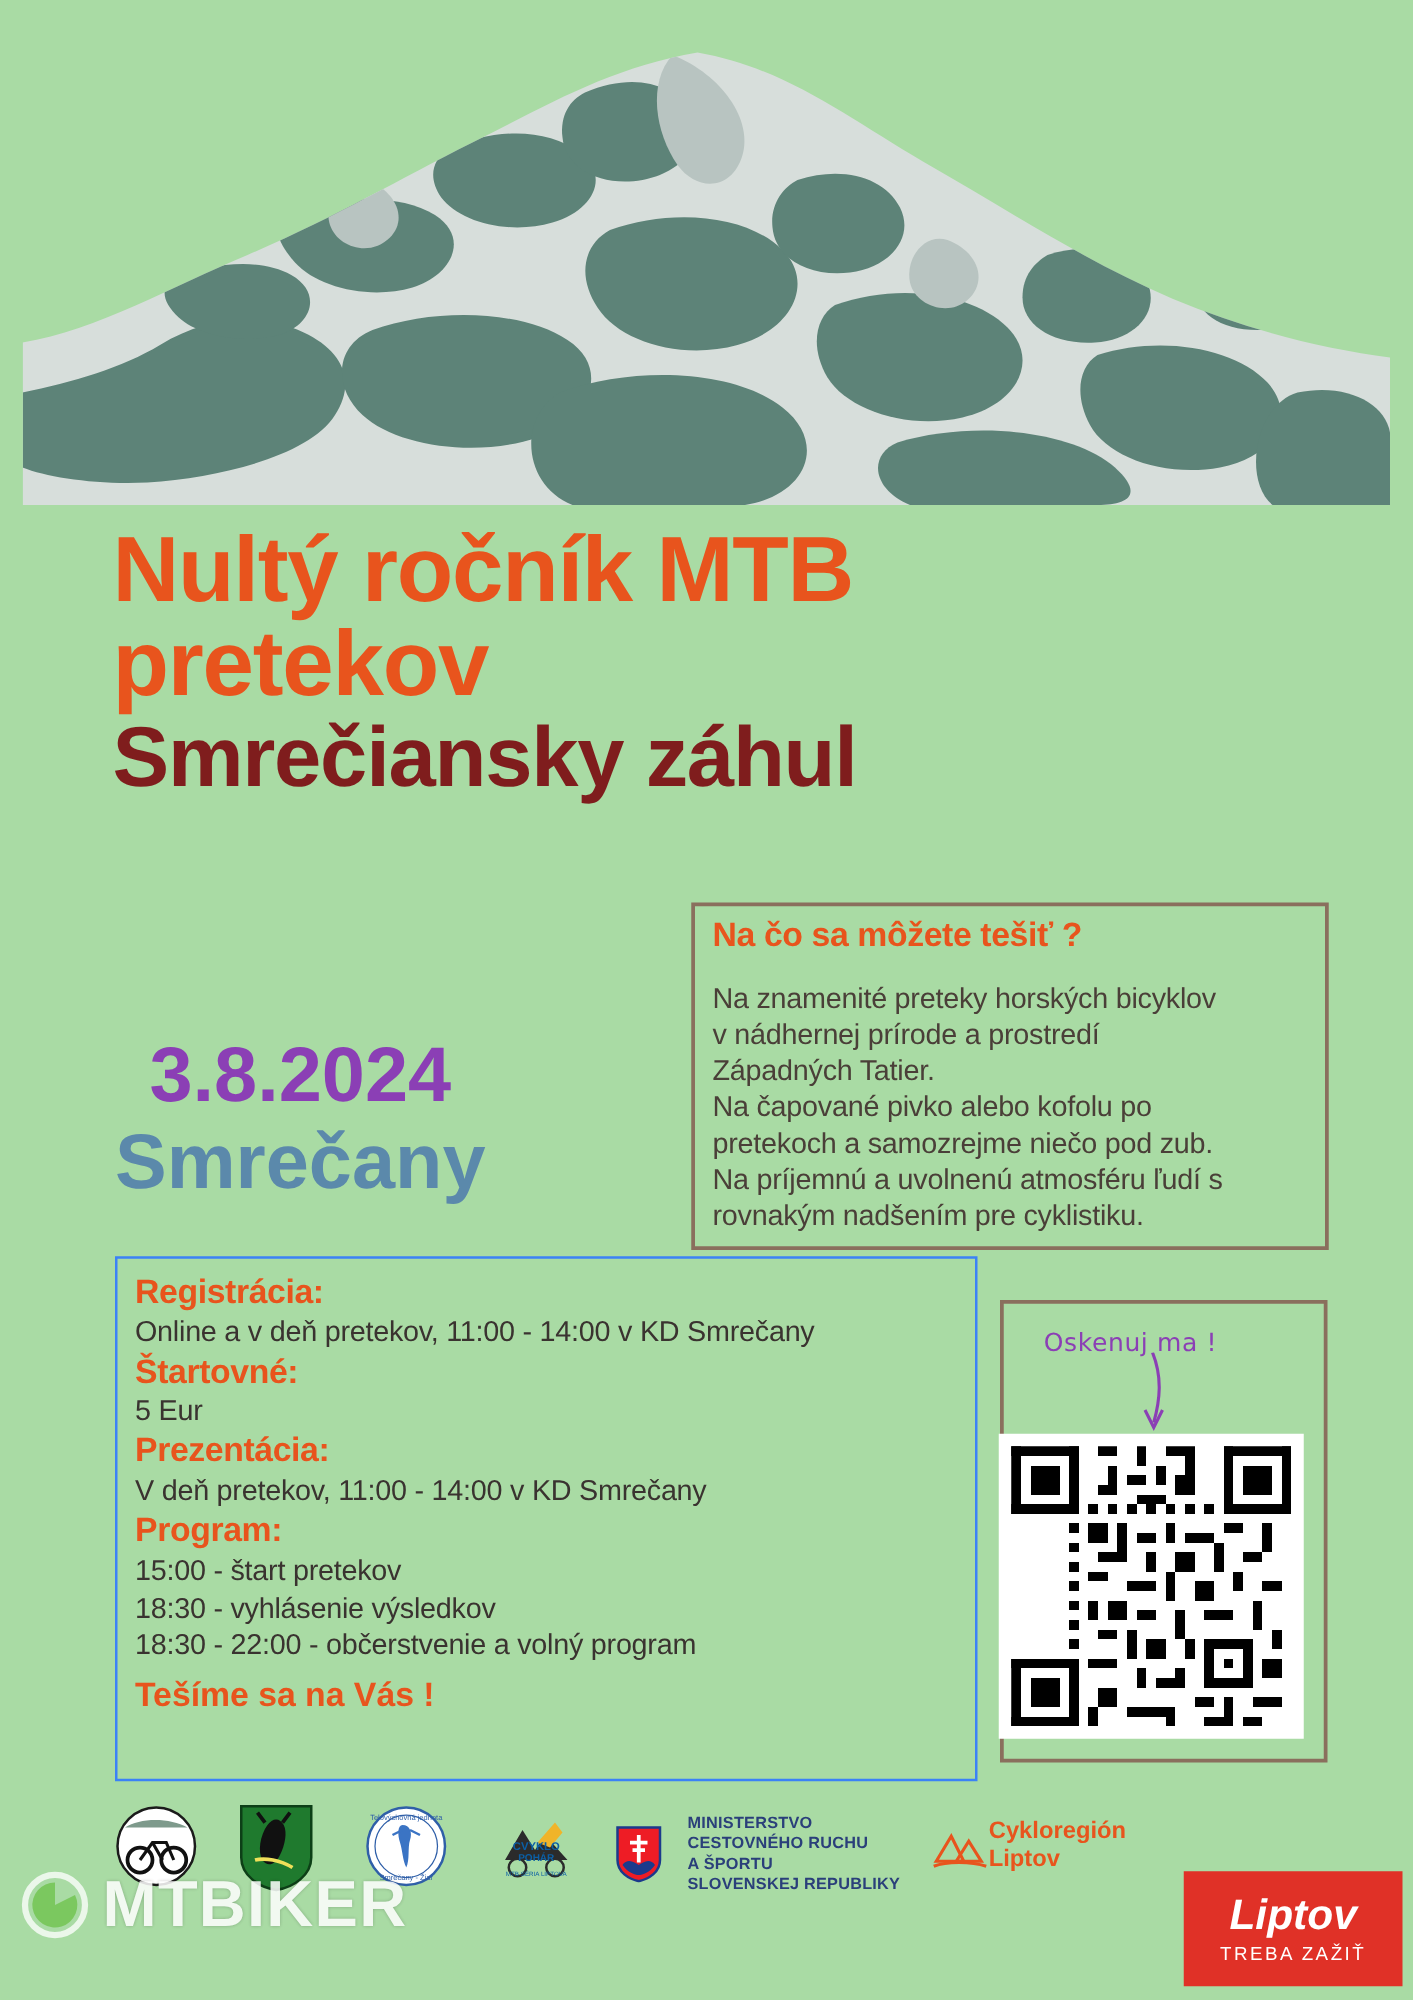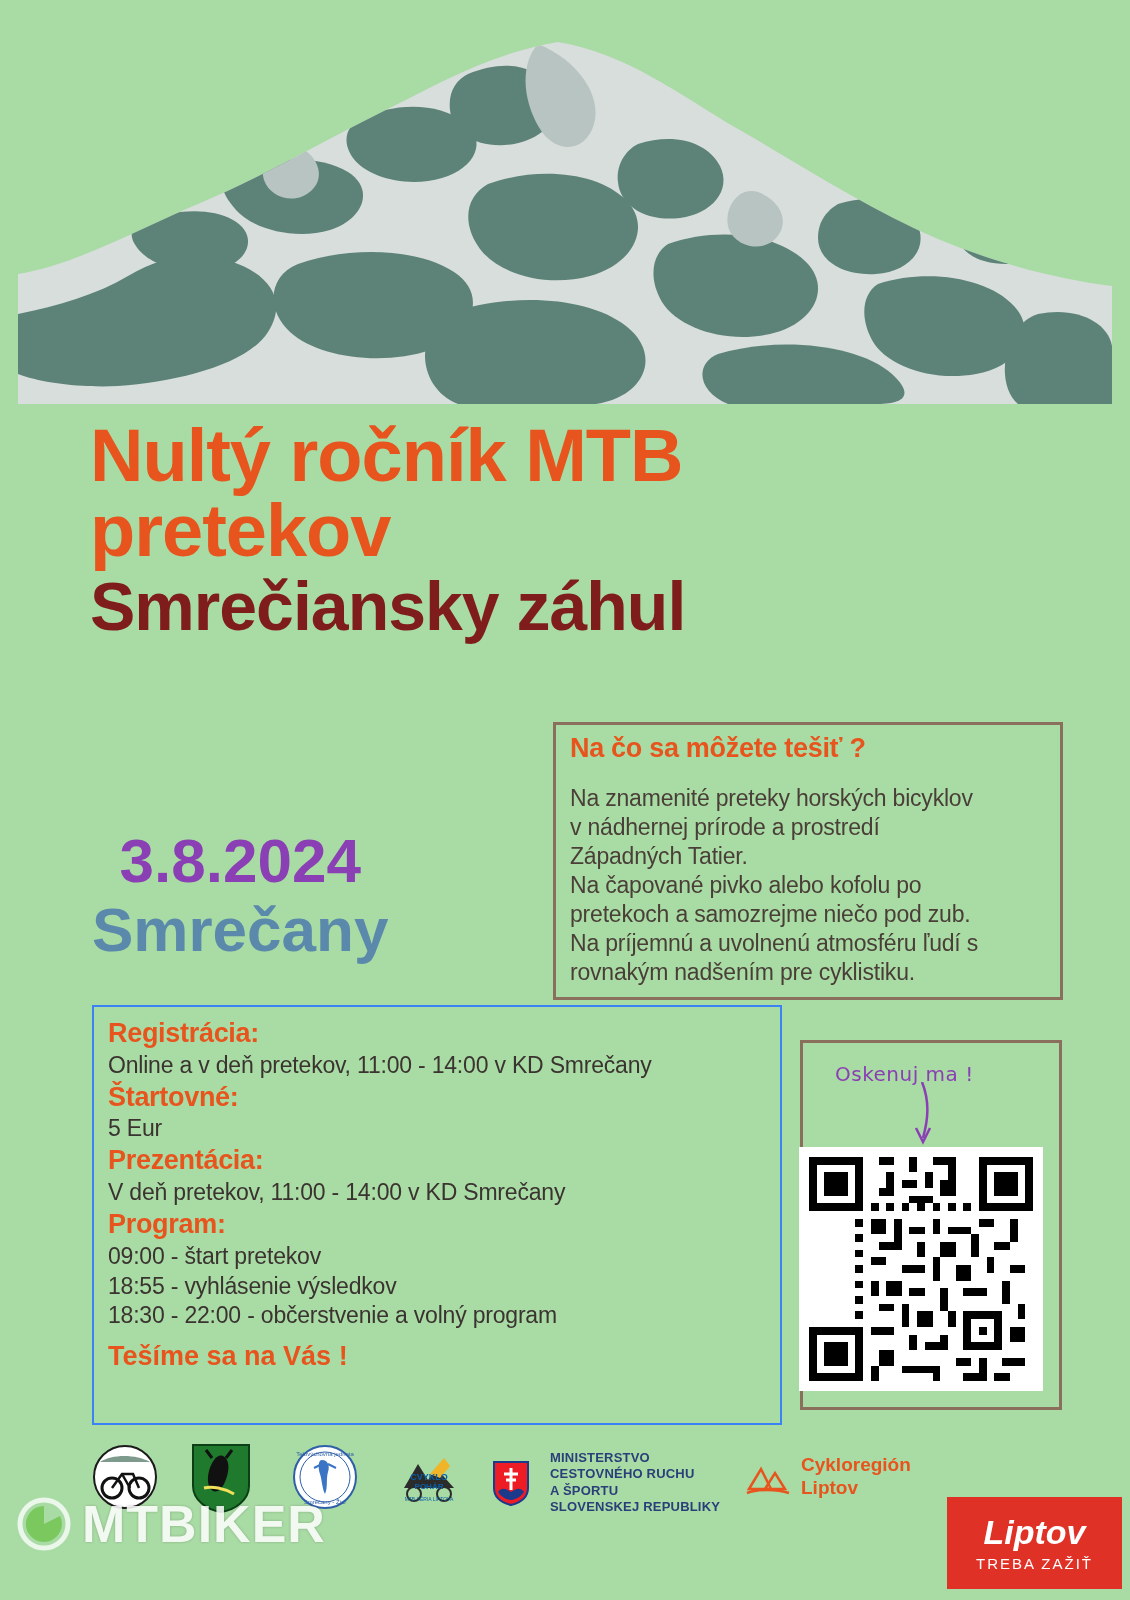--- a/index.html
+++ b/index.html
@@ -303,22 +303,22 @@
 </div>
 
 <div class="details">
   <div class="h">Registrácia:</div>
   <div class="t">Online a v deň pretekov, 11:00 - 14:00 v KD Smrečany</div>
   <div class="h">Štartovné:</div>
   <div class="t">5 Eur</div>
   <div class="h">Prezentácia:</div>
   <div class="t">V deň pretekov, 11:00 - 14:00 v KD Smrečany</div>
   <div class="h">Program:</div>
-  <div class="t">09:00 - štart pretekov</div>
-  <div class="t">18:55 - vyhlásenie výsledkov</div>
+  <div class="t">15:00 - štart pretekov</div>
+  <div class="t">18:30 - vyhlásenie výsledkov</div>
   <div class="t">18:30 - 22:00 - občerstvenie a volný program</div>
   <div class="closing">Tešíme sa na Vás !</div>
 </div>
 
 <div class="qrbox"></div>
 <div class="qr-caption">Oskenuj ma !</div>
 <svg class="qr-arrow" viewBox="0 0 30 70">
   <path d="M14,0 C22,20 20,38 15,56" stroke="#8b3fb5" stroke-width="2.5" fill="none"></path>
   <path d="M8,46 L15,60 L22,46" stroke="#8b3fb5" stroke-width="2.5" fill="none"></path>
 </svg>
@@ -472,21 +472,21 @@
       <path d="M6,32 C10,26 16,30 19,32 C22,30 28,26 32,32 C28,38 22,40 19,40 C16,40 10,38 6,32 Z" fill="#1b3a8c"></path>
     </svg>
     <div>
       <div class="sp-text">MINISTERSTVO</div>
       <div class="sp-text">CESTOVNÉHO RUCHU</div>
       <div class="sp-text">A ŠPORTU</div>
       <div class="sp-text">SLOVENSKEJ REPUBLIKY</div>
     </div>
   </div>
 
-  <div class="sp" style="left:745px; top:22px; gap:10px;">
+  <div class="sp" style="left:745px; top:22px; ">
     <svg width="46" height="44" viewBox="0 0 46 44">
       <path d="M4,34 L16,14 L26,34 Z" fill="none" stroke="#e8541d" stroke-width="2.5"></path>
       <path d="M20,34 L30,18 L40,34 Z" fill="none" stroke="#e8541d" stroke-width="2.5"></path>
       <path d="M2,38 C12,34 32,34 44,38" stroke="#e8541d" stroke-width="2.5" fill="none"></path>
     </svg>
     <div>
       <div class="cyklo-text">Cykloregión</div>
       <div class="cyklo-text">Liptov</div>
     </div>
   </div>

